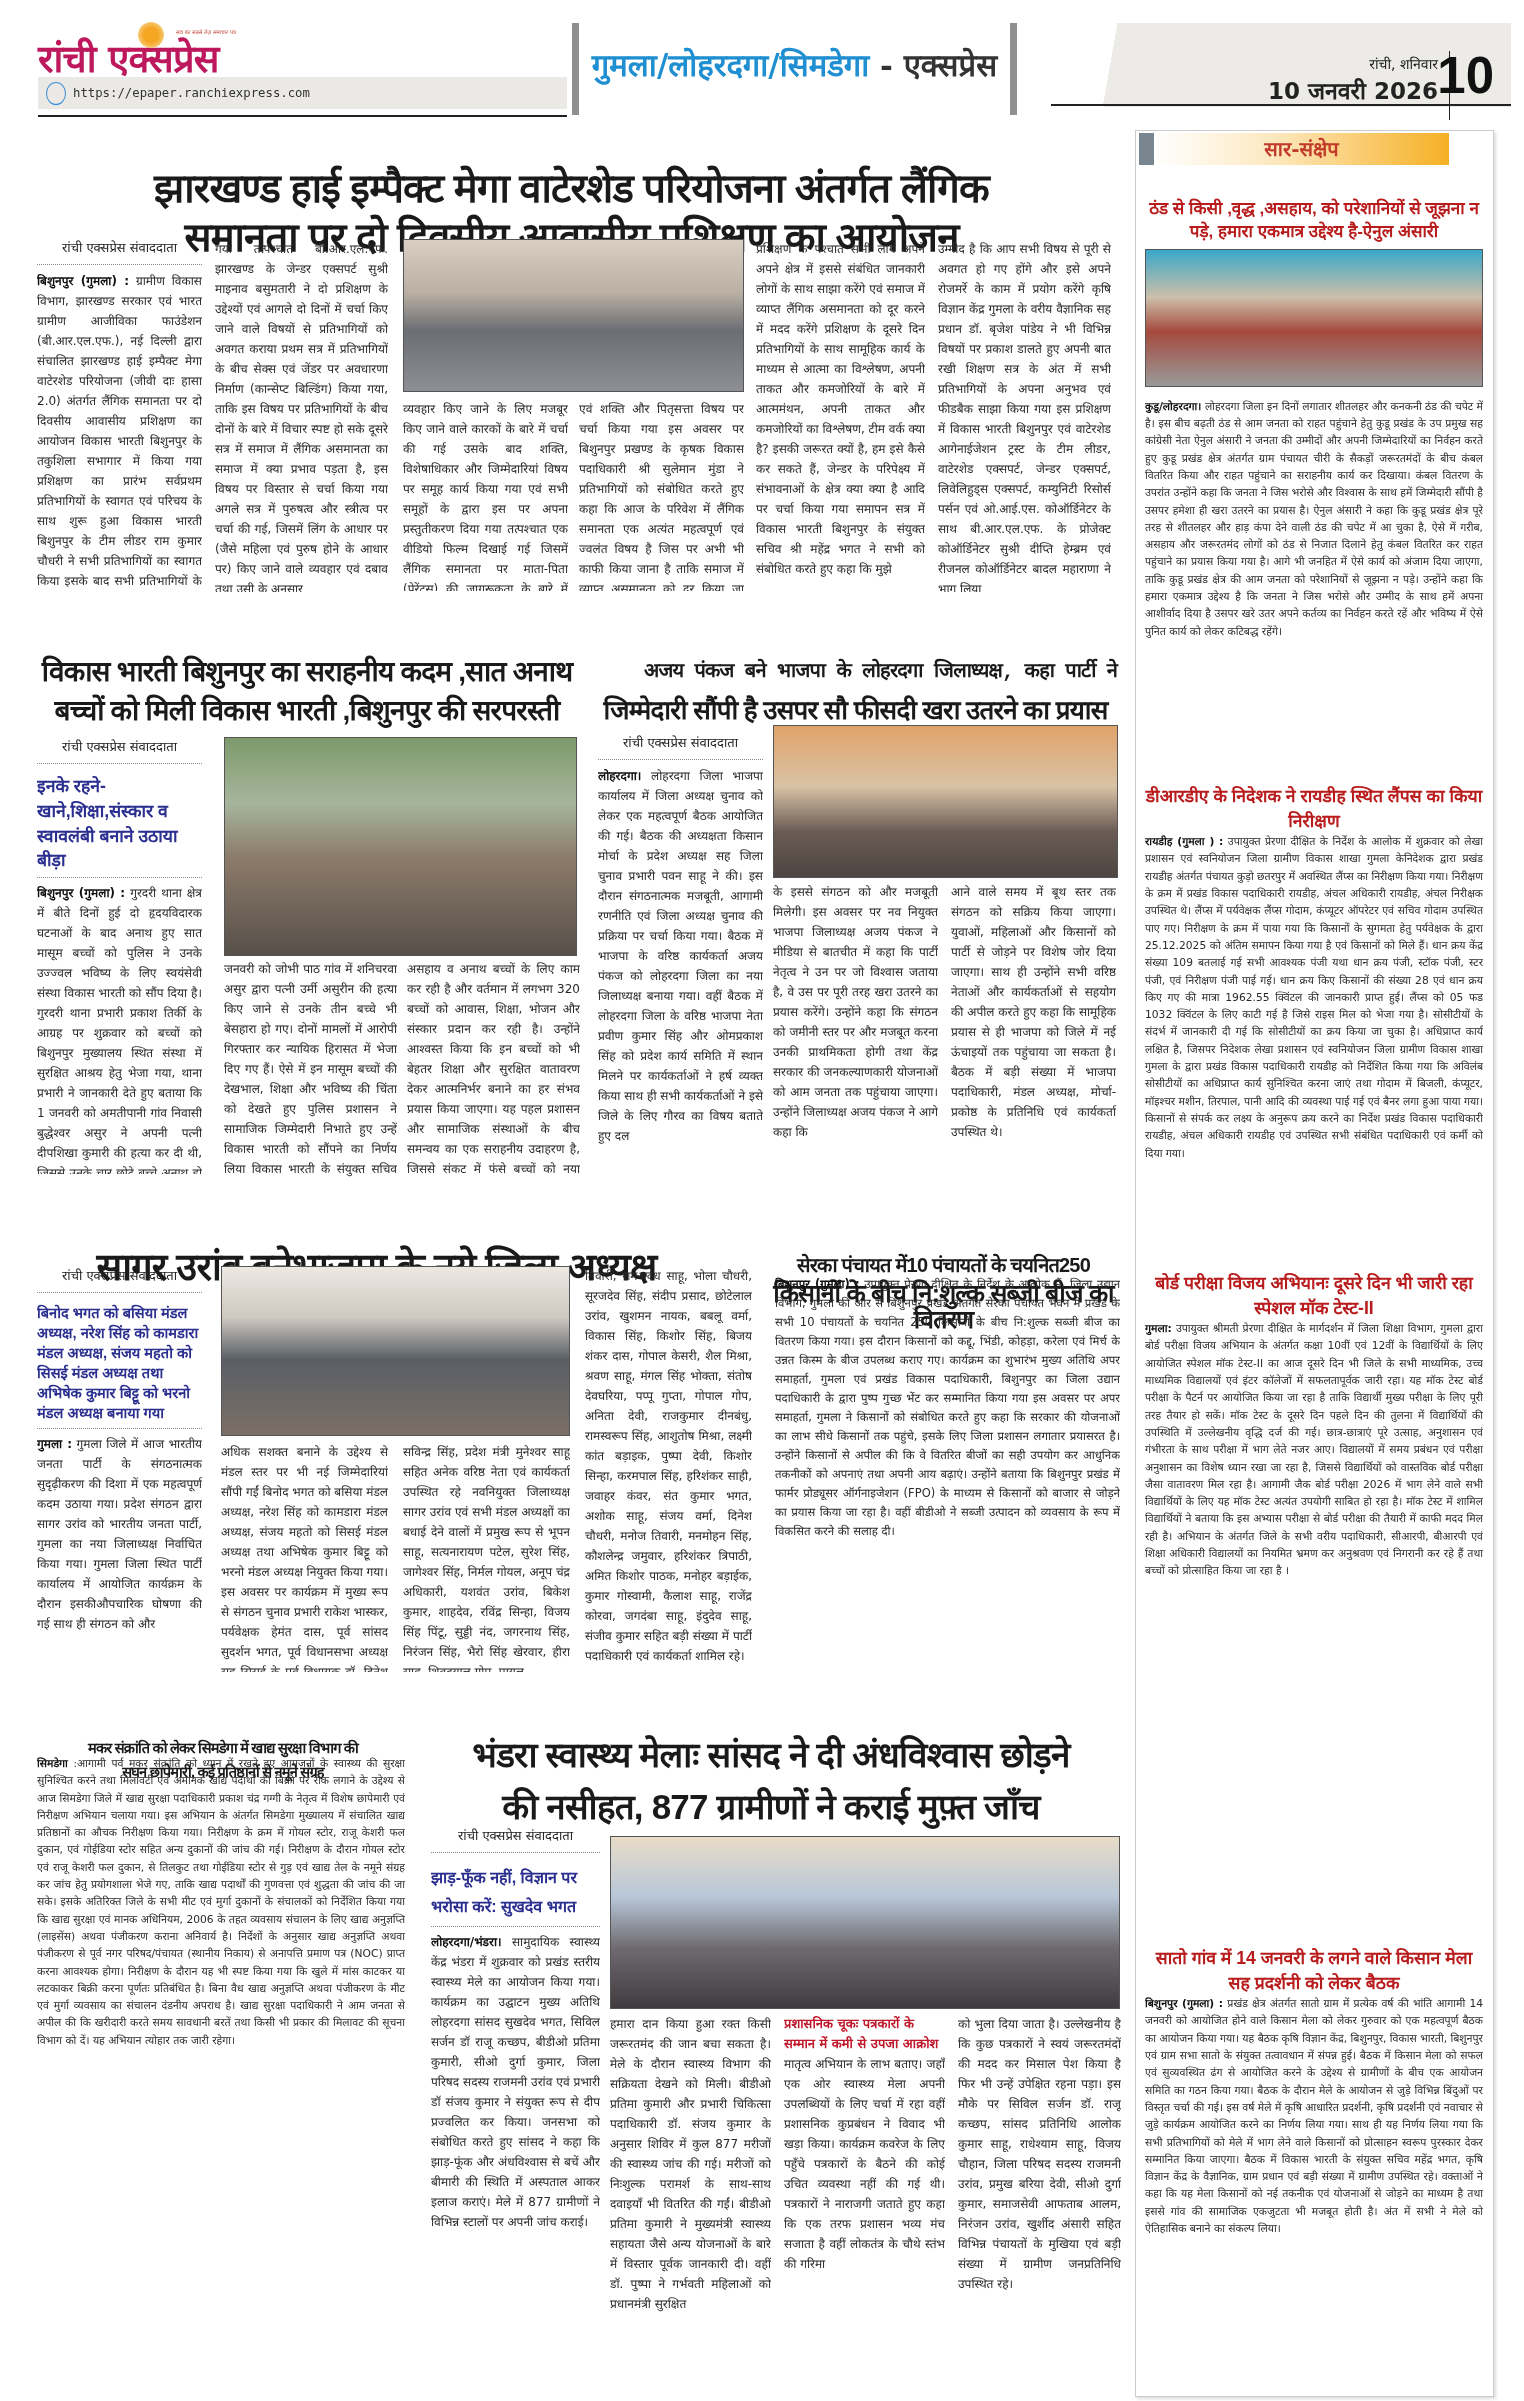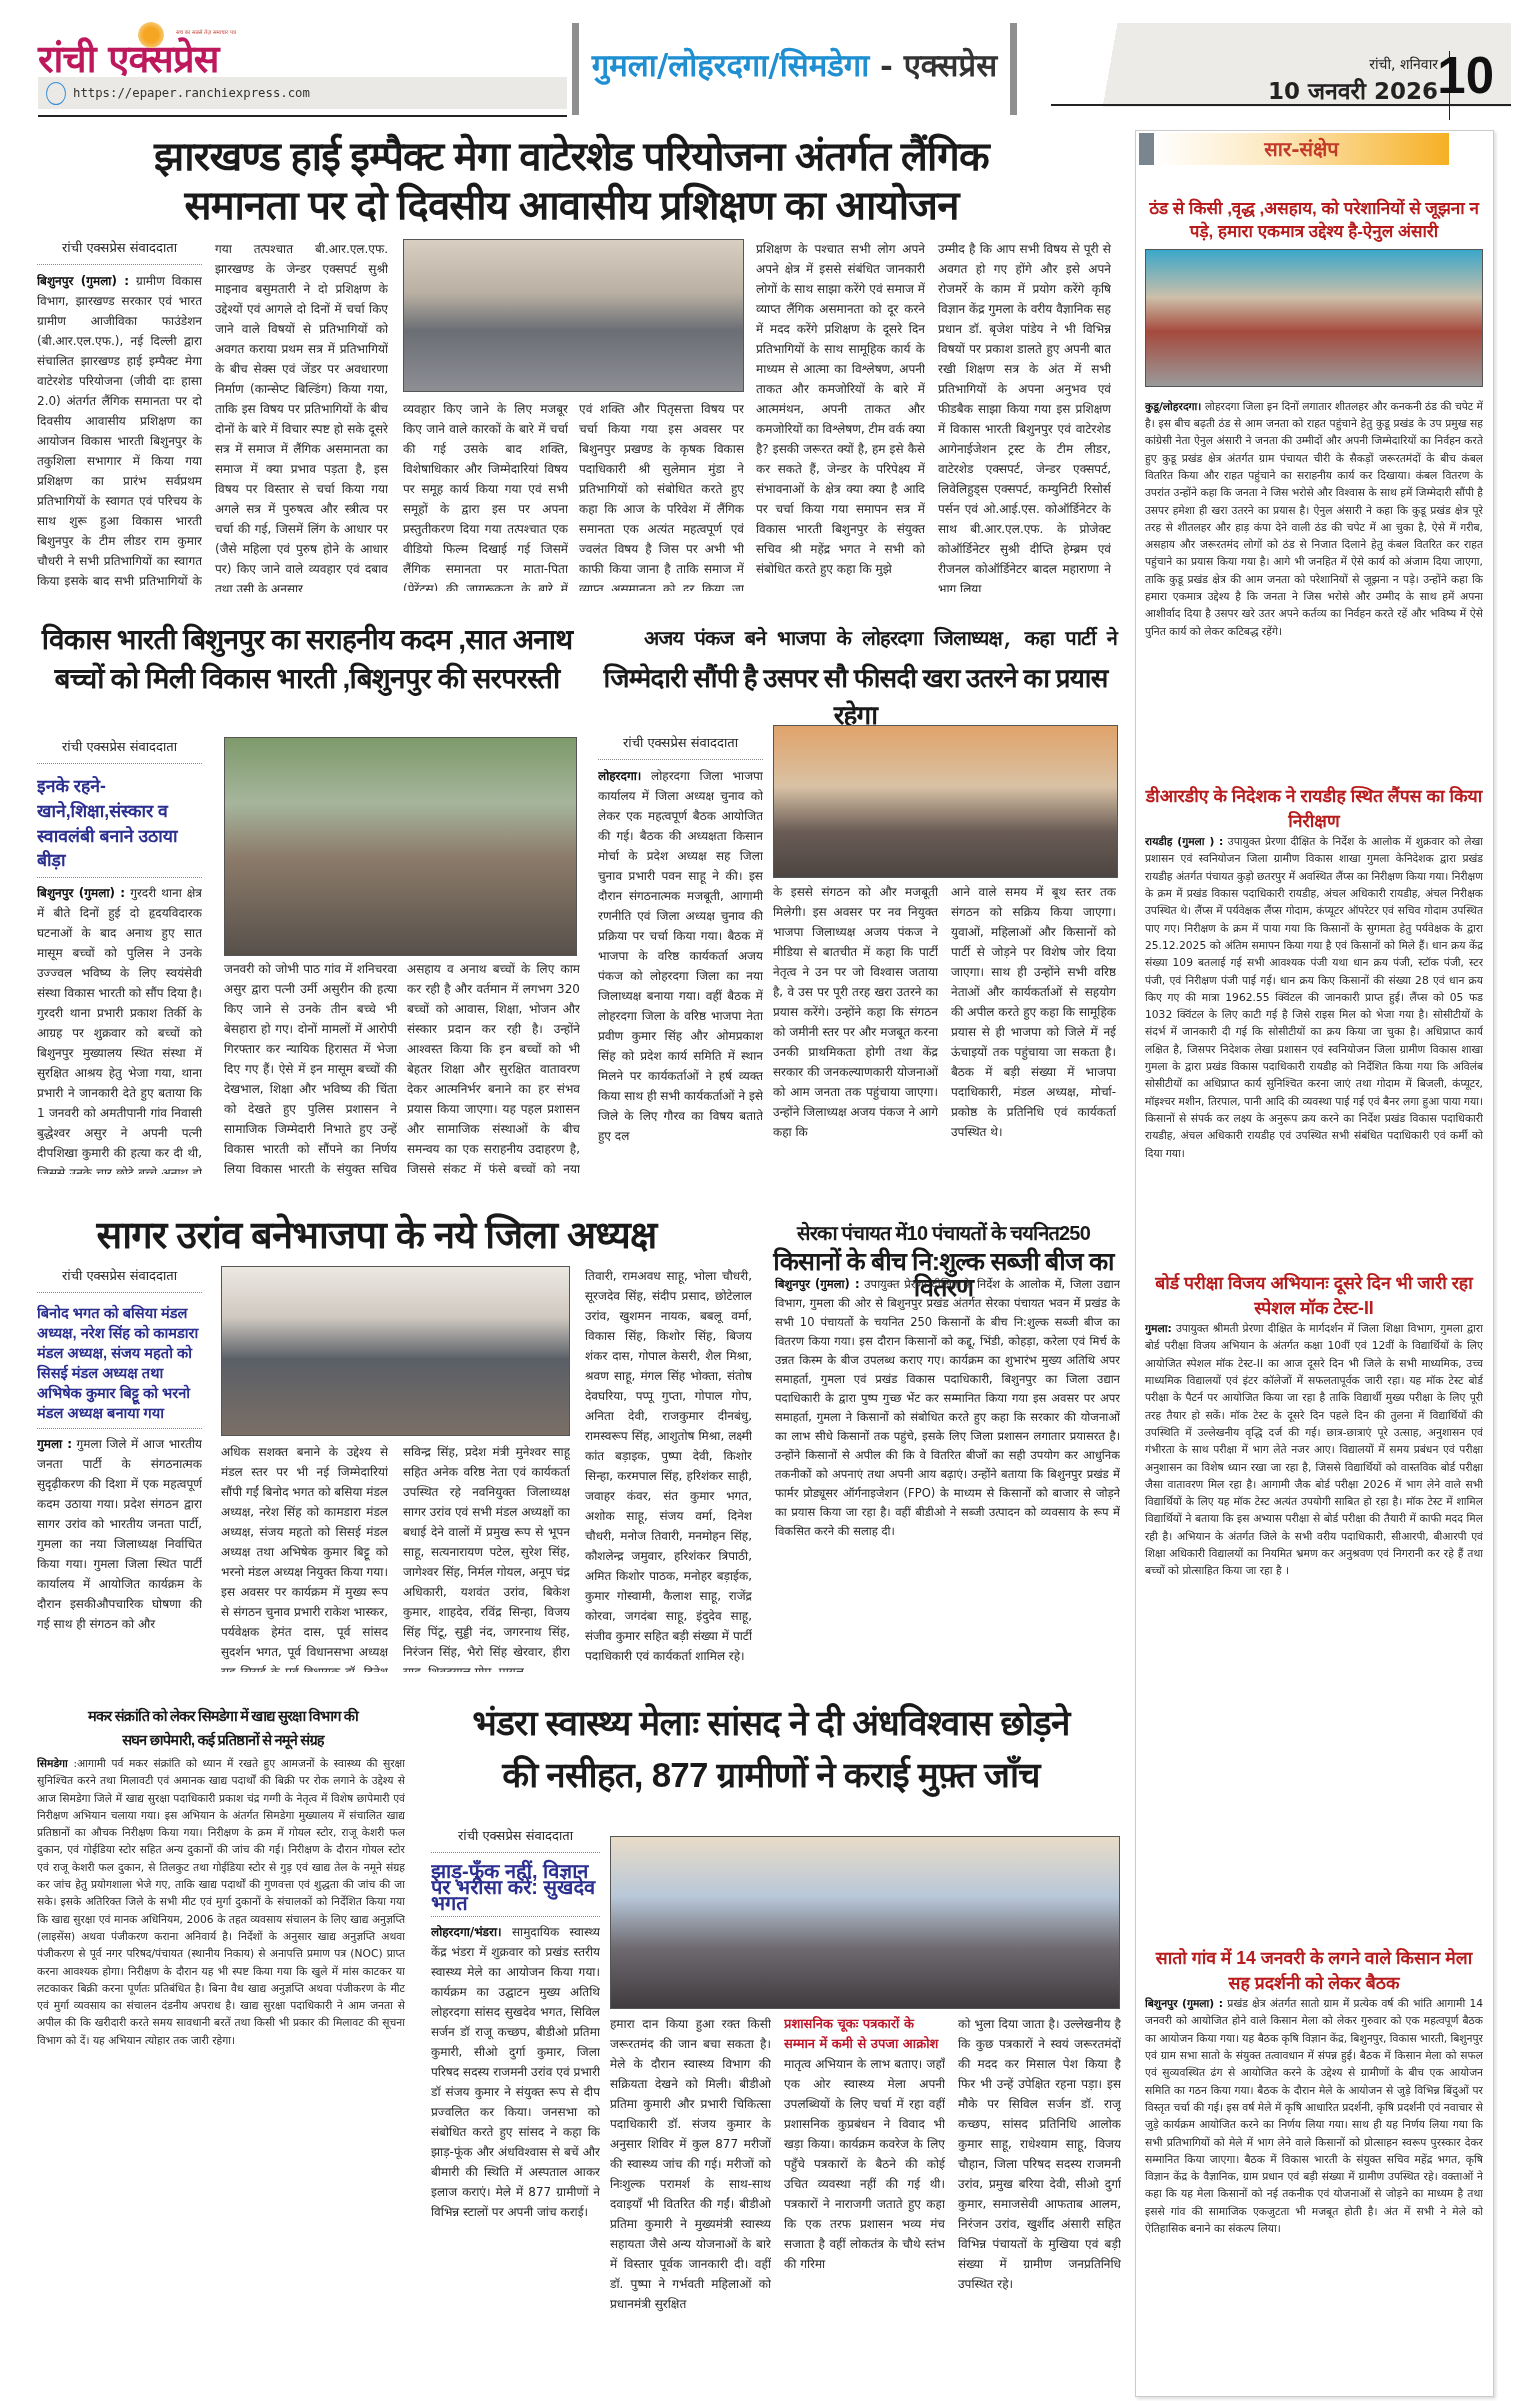--- a/index.html
+++ b/index.html
@@ -18,21 +18,21 @@
   .section-title { position: absolute; left: 0; top: 20px; width: 100%; text-align: center; font-family: "DejaVu Serif", serif; font-size: 31px; font-weight: bold; }
   .section-title .blue { color: #1f8fd1; }
   .section-title .dark { color: #333; }
   .date-area { position: absolute; left: 1051px; top: 23px; width: 460px; height: 84px; background: linear-gradient(100deg, transparent 0 14%, #ecebe8 14% 100%); }
   .date-rule { position: absolute; left: 1051px; top: 104px; width: 460px; height: 2.3px; background: #222; }
   .date-city { position: absolute; right: 73px; top: 31px; font-size: 14px; color: #222; }
   .date-full { position: absolute; right: 73px; top: 51px; font-size: 23px; font-weight: bold; color: #222; }
   .page-divider { position: absolute; right: 61px; top: 28px; width: 1.5px; height: 69px; background: #222; }
   .page-num { position: absolute; right: 17px; top: 23px; font-size: 51px; font-weight: bold; color: #111; font-family: "Liberation Sans", sans-serif; }
 
-  .headline { font-family: "Liberation Sans", sans-serif; font-weight: bold; color: #1a1a1a; text-align: center; letter-spacing: -0.8px; }
+  .headline { font-family: "Liberation Sans", sans-serif; font-weight: bold; color: #1a1a1a; text-align: center; letter-spacing: -0.8px; margin-top: 32px; }
   .byline { font-family: "DejaVu Sans", sans-serif; font-size: 13px; text-align: center; color: #222; padding-bottom: 7.7px; border-bottom: 1.5px dotted #888; }
   .body-text { font-size: 12px; line-height: 20px; text-align: justify; color: #2a2a2a; font-family: "DejaVu Sans", sans-serif; }
   .body-text b { font-weight: bold; color: #111; }
   .col { position: absolute; overflow: hidden; }
   .photo { position: absolute; border: 1.5px solid #555; overflow: hidden; }
   .photo .ph { width: 100%; height: 100%; }
   .subhead-blue { font-family: "Liberation Sans", sans-serif; font-weight: bold; color: #2b2f8f; font-size: 17.6px; line-height: 24.6px; }
   .subhead-red { font-family: "DejaVu Sans", sans-serif; font-weight: bold; color: #c0182b; font-size: 13px; line-height: 20px; }
   .rule-dotted { border-bottom: 1.5px dotted #888; }
   
@@ -136,21 +136,21 @@
 <div class="abs headline" style="left:31px; top:1729px; width:384px; font-size:14.6px; line-height:23px;">सघन छापेमारी, कई प्रतिष्ठानों से नमूने संग्रह</div>
 <div class="col" style="left:37px; top:1755px; width:368px; height:641px;">
   <p class="body-text" style="font-size:10.7px; line-height:17.3px;"><b>सिमडेगा</b> <span>:आगामी पर्व मकर संक्रांति को ध्यान में रखते हुए आमजनों के स्वास्थ्य की सुरक्षा सुनिश्चित करने तथा मिलावटी एवं अमानक खाद्य पदार्थों की बिक्री पर रोक लगाने के उद्देश्य से आज सिमडेगा जिले में खाद्य सुरक्षा पदाधिकारी प्रकाश चंद्र गग्गी के नेतृत्व में विशेष छापेमारी एवं निरीक्षण अभियान चलाया गया। इस अभियान के अंतर्गत सिमडेगा मुख्यालय में संचालित खाद्य प्रतिष्ठानों का औचक निरीक्षण किया गया। निरीक्षण के क्रम में गोयल स्टोर, राजू केशरी फल दुकान, एवं गोईडिया स्टोर सहित अन्य दुकानों की जांच की गई। निरीक्षण के दौरान गोयल स्टोर एवं राजू केशरी फल दुकान, से तिलकुट तथा गोईडिया स्टोर से गुड़ एवं खाद्य तेल के नमूने संग्रह कर जांच हेतु प्रयोगशाला भेजे गए, ताकि खाद्य पदार्थों की गुणवत्ता एवं शुद्धता की जांच की जा सके। इसके अतिरिक्त जिले के सभी मीट एवं मुर्गा दुकानों के संचालकों को निर्देशित किया गया कि खाद्य सुरक्षा एवं मानक अधिनियम, 2006 के तहत व्यवसाय संचालन के लिए खाद्य अनुज्ञप्ति (लाइसेंस) अथवा पंजीकरण कराना अनिवार्य है। निर्देशों के अनुसार खाद्य अनुज्ञप्ति अथवा पंजीकरण से पूर्व नगर परिषद/पंचायत (स्थानीय निकाय) से अनापत्ति प्रमाण पत्र (NOC) प्राप्त करना आवश्यक होगा। निरीक्षण के दौरान यह भी स्पष्ट किया गया कि खुले में मांस काटकर या लटकाकर बिक्री करना पूर्णतः प्रतिबंधित है। बिना वैध खाद्य अनुज्ञप्ति अथवा पंजीकरण के मीट एवं मुर्गा व्यवसाय का संचालन दंडनीय अपराध है। खाद्य सुरक्षा पदाधिकारी ने आम जनता से अपील की कि खरीदारी करते समय सावधानी बरतें तथा किसी भी प्रकार की मिलावट की सूचना विभाग को दें। यह अभियान त्योहार तक जारी रहेगा।</span></p>
 </div>
 
 <div class="abs headline" style="left:418px; top:1699px; width:706px; font-size:35px; line-height:48px;">भंडरा स्वास्थ्य मेलाः सांसद ने दी अंधविश्वास छोड़ने</div>
 <div class="abs headline" style="left:418px; top:1751px; width:706px; font-size:35px; line-height:48px;">की नसीहत, 877 ग्रामीणों ने कराई मुफ़्त जाँच</div>
 
 <div class="col" style="left:431px; top:1826px; width:169px; height:572px;">
   <div class="byline">रांची एक्सप्रेस संवाददाता</div>
-  <div class="subhead-blue" style="margin-top:10.7px; font-size:20px; line-height:16px; padding-bottom:4.6px; border-bottom:1.5px dotted #888;">झाड़-फूँक नहीं, विज्ञान पर भरोसा करें: सुखदेव भगत</div>
+  <div class="subhead-blue" style="margin-top:10.7px; font-size:16px; line-height:29px; padding-bottom:4.6px; border-bottom:1.5px dotted #888;">झाड़-फूँक नहीं, विज्ञान पर भरोसा करें: सुखदेव भगत</div>
   <p class="body-text" style="margin-top:4.6px;"><b>लोहरदगा/भंडरा।</b> <span>सामुदायिक स्वास्थ्य केंद्र भंडरा में शुक्रवार को प्रखंड स्तरीय स्वास्थ्य मेले का आयोजन किया गया। कार्यक्रम का उद्घाटन मुख्य अतिथि लोहरदगा सांसद सुखदेव भगत, सिविल सर्जन डॉ राजू कच्छप, बीडीओ प्रतिमा कुमारी, सीओ दुर्गा कुमार, जिला परिषद सदस्य राजमनी उरांव एवं प्रभारी डॉ संजय कुमार ने संयुक्त रूप से दीप प्रज्वलित कर किया। जनसभा को संबोधित करते हुए सांसद ने कहा कि झाड़-फूंक और अंधविश्वास से बचें और बीमारी की स्थिति में अस्पताल आकर इलाज कराएं। मेले में 877 ग्रामीणों ने विभिन्न स्टालों पर अपनी जांच कराई।</span></p>
 </div>
 <div class="photo" style="left:610px; top:1836px; width:510px; height:173px;">
   <div class="ph" style="background: linear-gradient(180deg,#e8dcc8 0%,#b8c7d8 35%,#6e6a70 65%,#3f3b3e 100%);"></div>
 </div>
 <div class="col body-text" style="left:610px; top:2014px; width:161px; height:384px;">हमारा दान किया हुआ रक्त किसी जरूरतमंद की जान बचा सकता है। मेले के दौरान स्वास्थ्य विभाग की सक्रियता देखने को मिली। बीडीओ प्रतिमा कुमारी और प्रभारी चिकित्सा पदाधिकारी डॉ. संजय कुमार के अनुसार शिविर में कुल 877 मरीजों की स्वास्थ्य जांच की गई। मरीजों को निःशुल्क परामर्श के साथ-साथ दवाइयाँ भी वितरित की गईं। बीडीओ प्रतिमा कुमारी ने मुख्यमंत्री स्वास्थ्य सहायता जैसे अन्य योजनाओं के बारे में विस्तार पूर्वक जानकारी दी। वहीं डॉ. पुष्पा ने गर्भवती महिलाओं को प्रधानमंत्री सुरक्षित</div>
 <div class="col" style="left:784px; top:2014px; width:161px; height:384px;">
   <div class="subhead-red">प्रशासनिक चूकः पत्रकारों के सम्मान में कमी से उपजा आक्रोश</div>
   <p class="body-text">मातृत्व अभियान के लाभ बताए। जहाँ एक ओर स्वास्थ्य मेला अपनी उपलब्धियों के लिए चर्चा में रहा वहीं प्रशासनिक कुप्रबंधन ने विवाद भी खड़ा किया। कार्यक्रम कवरेज के लिए पहुँचे पत्रकारों के बैठने की कोई उचित व्यवस्था नहीं की गई थी। पत्रकारों ने नाराजगी जताते हुए कहा कि एक तरफ प्रशासन भव्य मंच सजाता है वहीं लोकतंत्र के चौथे स्तंभ की गरिमा</p>
 </div>

